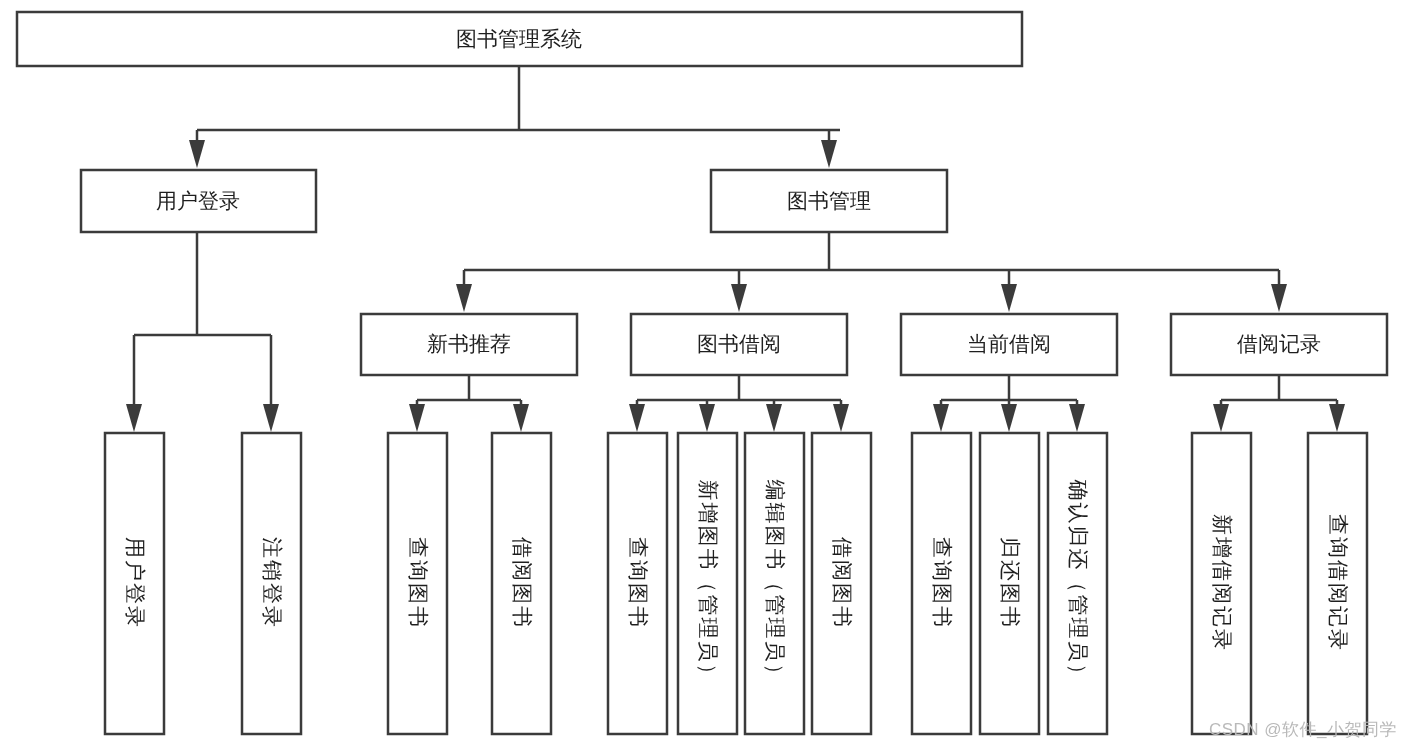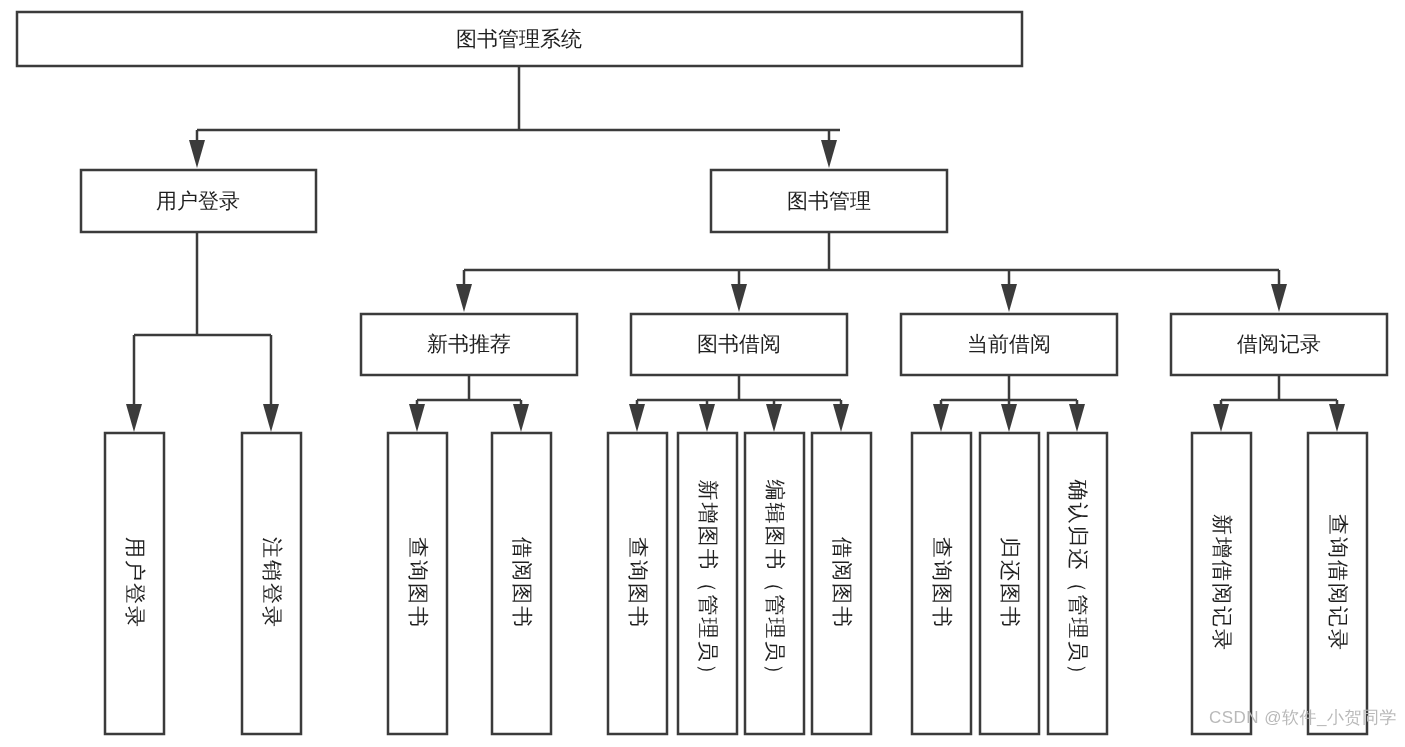--- a/index.html
+++ b/index.html
@@ -46,21 +46,21 @@
     stroke-width: 2.5;
     fill: none;
   }
   .arrow-head {
     fill: #3b3b3b;
     stroke: none;
   }
   .watermark {
     position: absolute;
     right: 8px;
-    bottom: 18px;
+    bottom: 6px;
     font-family: "Liberation Sans", "DejaVu Sans", sans-serif;
     font-size: 17px;
     color: #b9b9b9;
     white-space: nowrap;
     letter-spacing: 0.5px;
   }
 </style>
 </head>
 <body>
 

